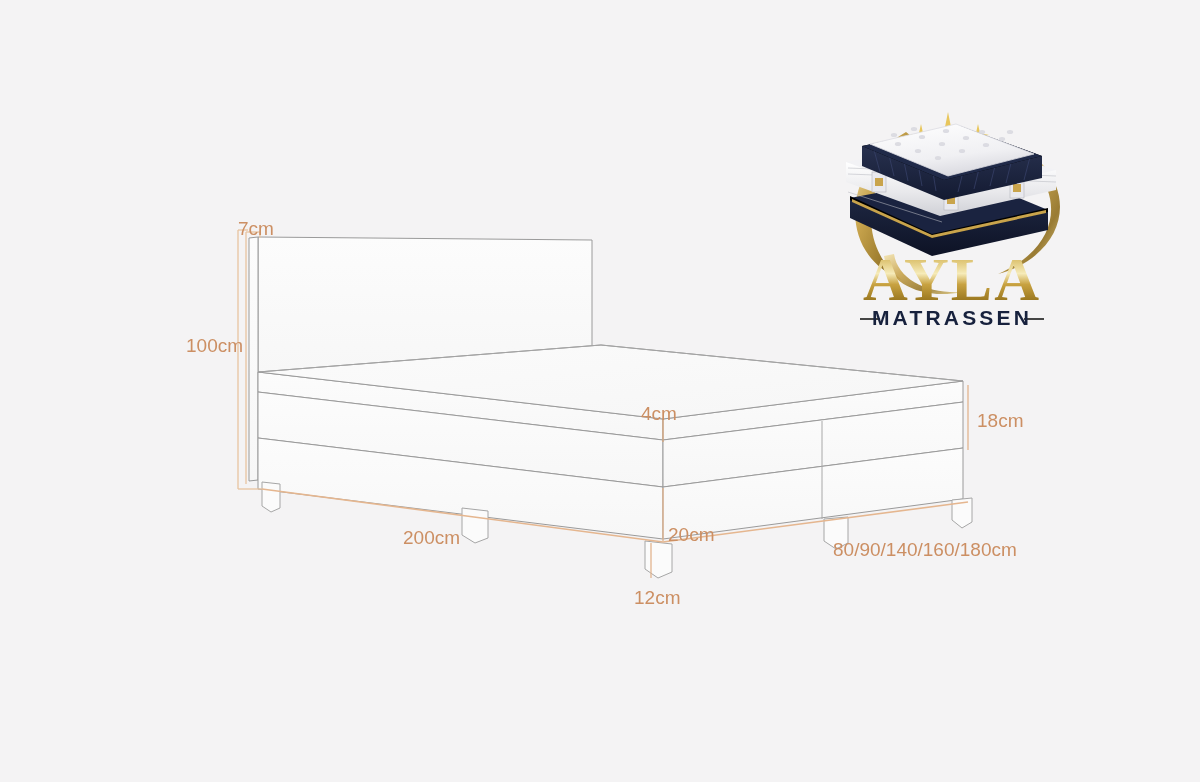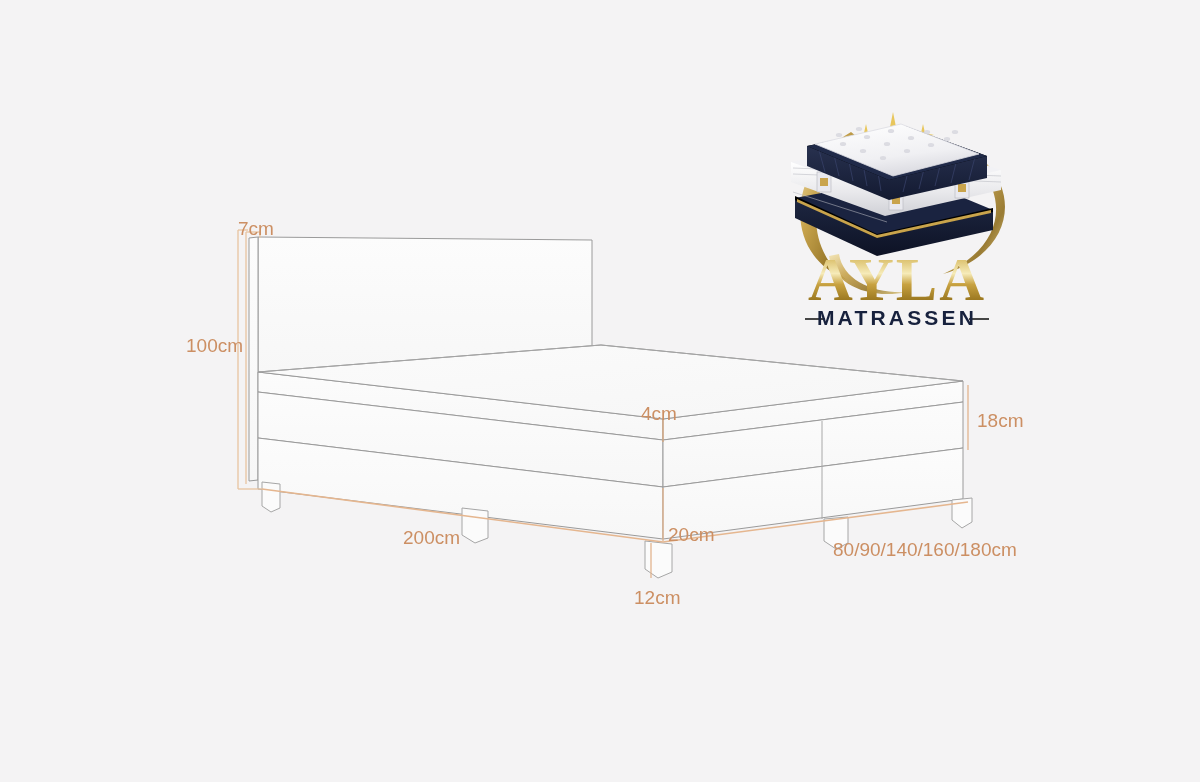--- a/index.html
+++ b/index.html
@@ -30,21 +30,21 @@
     display: block;
   }
   .dim-text {
     font-family: "Liberation Sans", sans-serif;
     font-size: 19px;
     fill: #cc8f63;
     letter-spacing: 0px;
   }
   #logo {
     position: absolute;
-    left: 777px;
+    left: 832px;
     top: 104px;
     width: 240px;
     height: 235px;
   }
   #logo svg { display:block; width:240px; height:235px; }
 </style>
 </head>
 <body style="background: rgb(244, 243, 244);">
 
 <div id="stage" style="background: rgb(244, 243, 244);">

